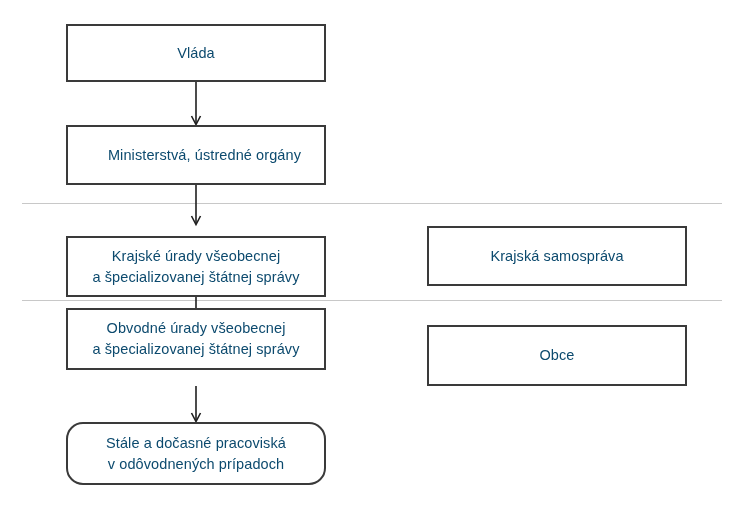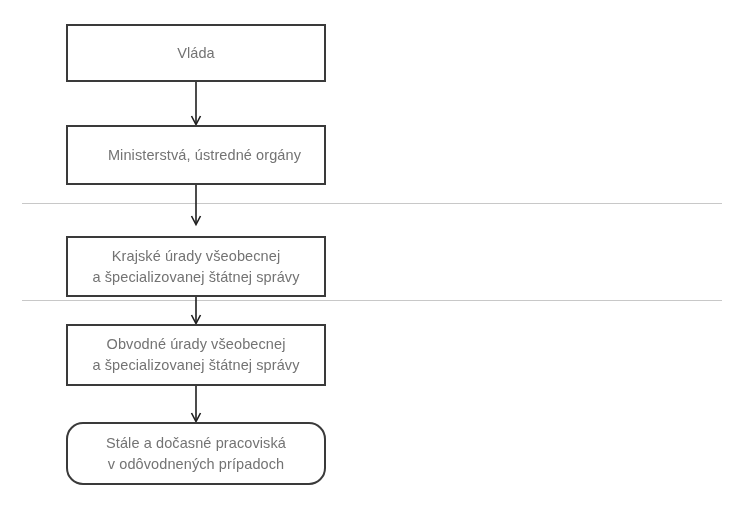--- a/index.html
+++ b/index.html
@@ -25,21 +25,21 @@
     border: 2px solid #3a3a3a;
     background: #ffffff;
     display: flex;
     align-items: center;
     justify-content: center;
     text-align: center;
   }
   .node-label {
     font-size: 14.5px;
     line-height: 21px;
-    color: #737373;
+    color: #0c4a6e;
     letter-spacing: 0.1px;
     white-space: pre-line;
     padding: 0 8px;
   }
   .divider-line {
     position: absolute;
     height: 1px;
     background: #c8c8c8;
   }
   .connector {
@@ -99,25 +99,31 @@
 
   <div class="node-box" style="left:66px; top:125px; width:260px; height:60px;padding-left:17px;">
     <span class="node-label">Ministerstvá, ústredné orgány</span>
   </div>
 
   <div class="node-box" style="left:66px; top:236px; width:260px; height:61px;">
     <span class="node-label">Krajské úrady všeobecnej
 a špecializovanej štátnej správy</span>
   </div>
 
-  <div class="node-box" style="left:66px; top:324px; width:260px; height:62px;">
+  <div class="node-box" style="left:66px; top:308px; width:260px; height:62px;">
     <span class="node-label">Obvodné úrady všeobecnej
 a špecializovanej štátnej správy</span>
   </div>
 
   <div class="node-box" style="left:66px; top:422px; width:260px; height:63px;border-radius:17px;">
     <span class="node-label">Stále a dočasné pracoviská
 v odôvodnených prípadoch</span>
   </div>
 
+  <div class="node-box" style="left:427px; top:226px; width:260px; height:60px;">
+    <span class="node-label">Krajská samospráva</span>
+  </div>
 
+  <div class="node-box" style="left:427px; top:325px; width:260px; height:61px;">
+    <span class="node-label">Obce</span>
+  </div>
 
 </div>
 
 </body></html>

